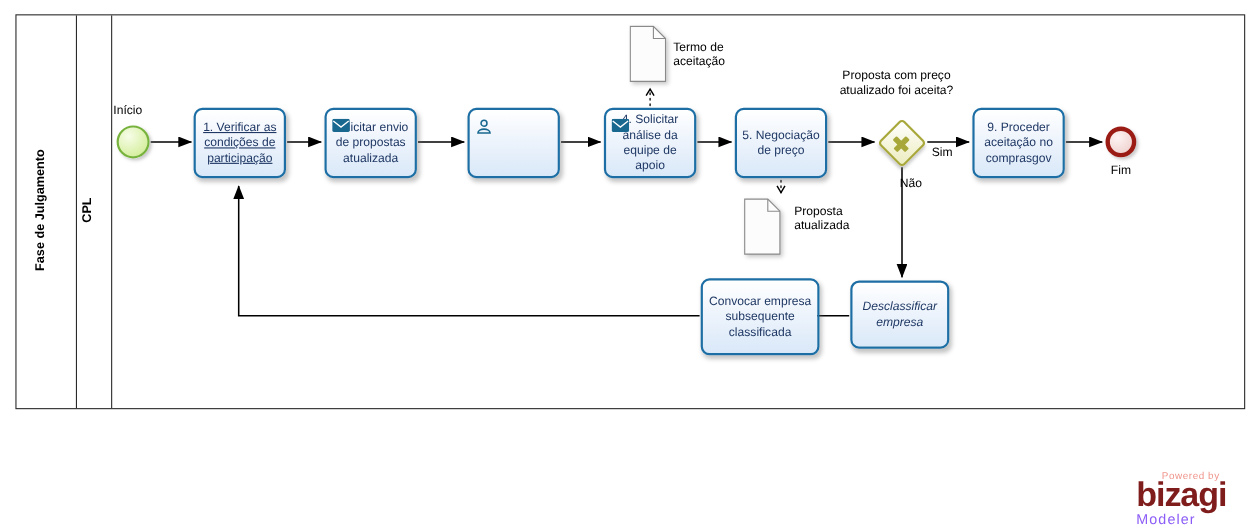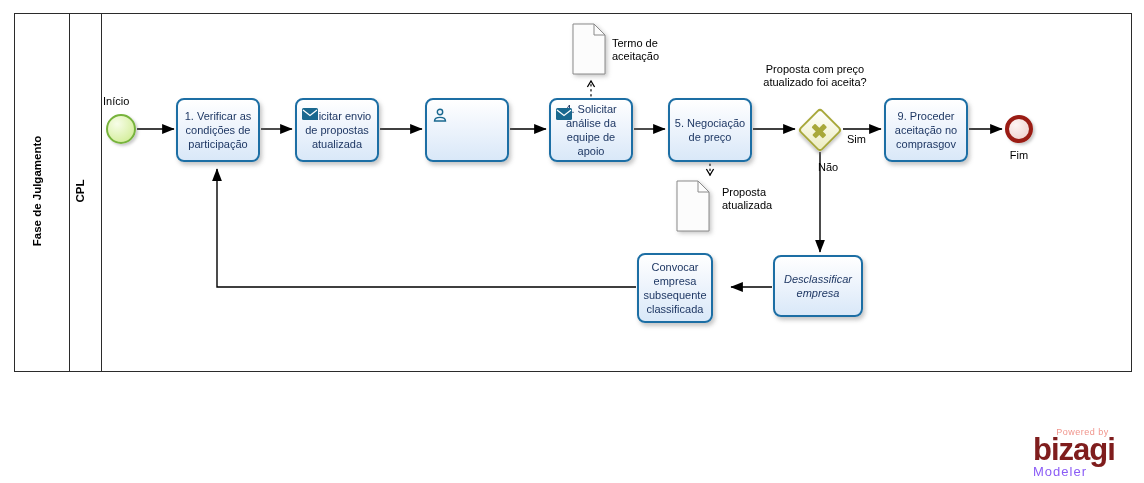--- a/index.html
+++ b/index.html
@@ -87,21 +87,21 @@
     <path d="M591,96 V81" marker-end="url(#open)"></path>
     <path d="M710,164 V175" marker-end="url(#open)"></path>
   </g>
 </svg>
 
 <div class="event start"></div>
 <div class="lbl" style="left:103px;top:95px;width:40px;">Início</div>
 <div class="event end"></div>
 <div class="lbl center" style="left:1004px;top:149px;width:30px;">Fim</div>
 
-<div class="task" style="left:176px;top:98px;">
+<div class="task" style="left:176px;top:98px;text-decoration:underline;">
   <span>1. Verificar as condições de participação</span>
 </div>
 
 <div class="task" style="left:295px;top:98px;">
   <svg class="ticon" width="16" height="12">
     <rect x="0" y="0" width="16" height="12" rx="1.5" fill="#19688f"></rect>
     <path d="M1,2 L8,7.5 L15,2" stroke="#ffffff" stroke-width="1.2" fill="none"></path>
   </svg>
   <span>Solicitar envio de propostas atualizada</span>
 </div>
@@ -133,21 +133,21 @@
   <div class="xbar h"></div>
   <div class="xbar v"></div>
 </div>
 <div class="lbl center" style="left:762px;top:63px;width:106px;">Proposta com preço atualizado foi aceita?</div>
 <div class="lbl" style="left:847px;top:133px;">Sim</div>
 <div class="lbl" style="left:818px;top:161px;">Não</div>
 
 <div class="task" style="left:773px;top:255px;width:90px;height:62px;font-style:italic;">
   <span>Desclassificar empresa</span>
 </div>
-<div class="task" style="left:637px;top:253px;width:76px;height:70px;">
+<div class="task" style="left:637px;top:253px;width:108px;height:70px;">
   <span>Convocar empresa subsequente classificada</span>
 </div>
 
 <svg class="doc" style="left:572px;top:23px;" width="34" height="52">
   <path d="M1,1 H22 L33,12 V51 H1 Z" fill="#fcfcfc" stroke="#8a8a8a" stroke-width="1"></path>
   <path d="M22,1 V12 H33" fill="none" stroke="#8a8a8a" stroke-width="1"></path>
 </svg>
 <div class="lbl" style="left:612px;top:37px;width:62px;">Termo de aceitação</div>
 
 <svg class="doc" style="left:676px;top:180px;" width="34" height="52">

